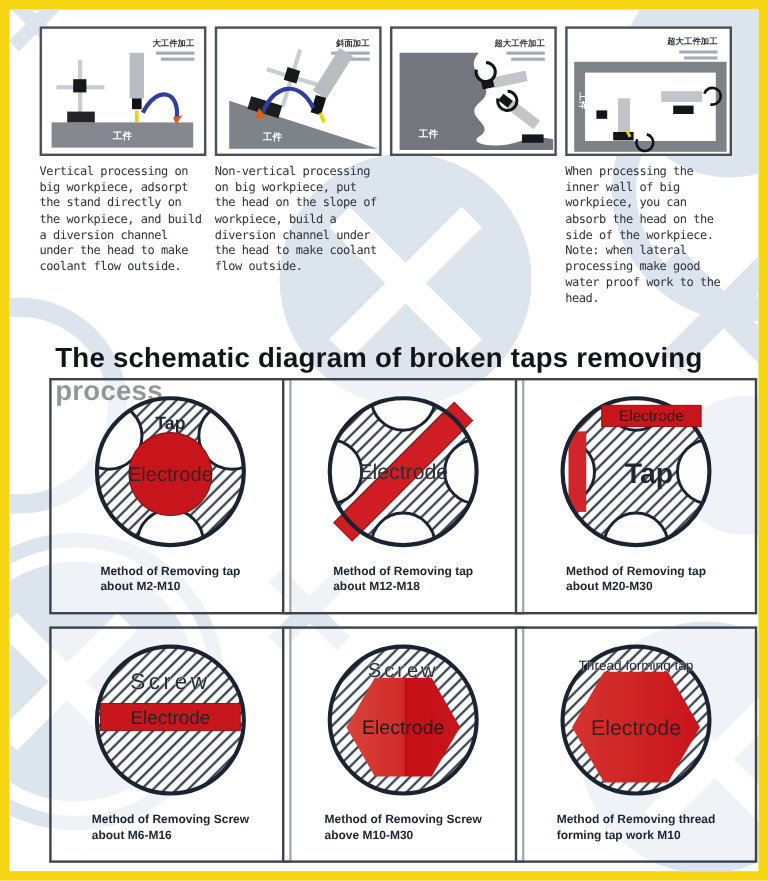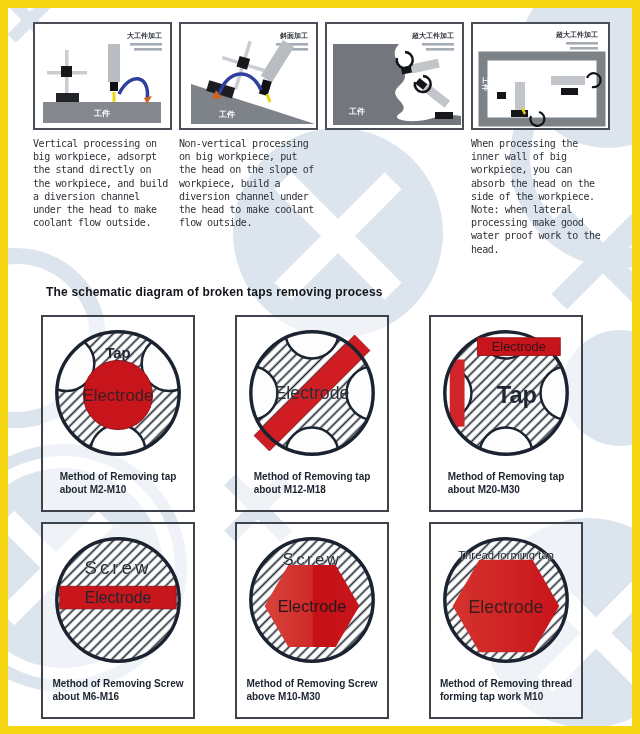--- a/index.html
+++ b/index.html
@@ -34,32 +34,32 @@
   .mini-caption{
     margin-top:7px;
     font-family:"DejaVu Sans Mono",monospace;
     font-size:10px;line-height:1.32;color:#2d3238;
     letter-spacing:-0.4px;
   }
 
   
   .heading{
     position:absolute;left:38px;top:277px;
-    font-size:12px;font-weight:bold;color:#121419;
+    font-size:23px;font-weight:bold;color:#121419;
     letter-spacing:0.2px;
   }
 
   
   .grid{
     position:absolute;left:33px;top:307px;
     display:grid;grid-template-columns:repeat(3,183px);
     gap:10px 11px;
   }
   .dpanel{
-    box-sizing:border-box;width:154px;height:197px;
+    box-sizing:border-box;width:202px;height:197px;
     border:2px solid #3d424b;background:rgba(255,255,255,0.55);
     display:flex;flex-direction:column;align-items:center;
   }
   .dpanel svg{width:168px;height:150px;margin-top:3px;}
   .dcaption{
     margin-top:1px;text-align:left;
     font-size:10px;font-weight:bold;color:#1c2430;line-height:1.25;
   }
 
   text{font-family:"Liberation Sans",sans-serif;}

